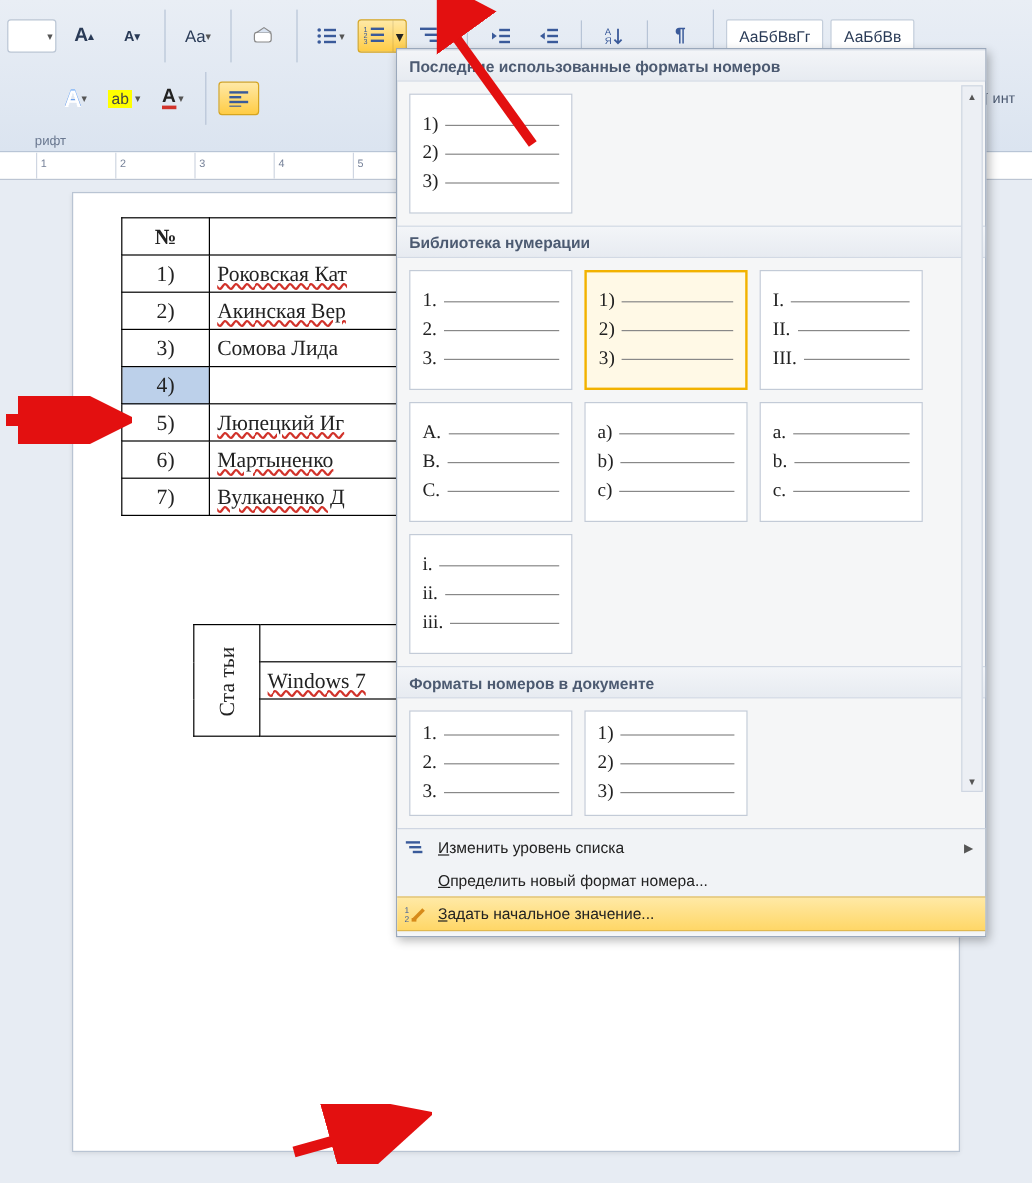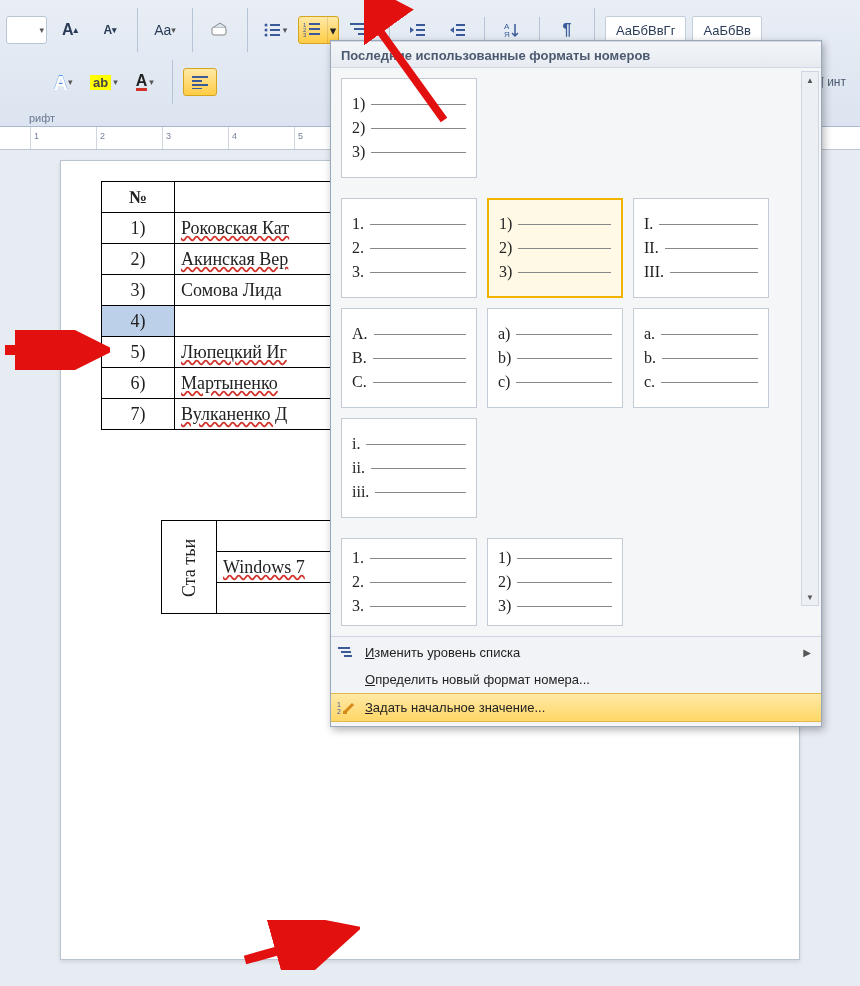--- a/index.html
+++ b/index.html
@@ -355,21 +355,21 @@
     <div class="style-quick"><span>АаБбВв</span></div>
   </div>
 
   <div class="ribbon-row" style="margin-top:4px">
     <div style="width:34px"></div>
     <div class="rb-btn">
       <span style="font-size:20px;font-weight:bold;background:linear-gradient(#57a4ff,#2a6bd8);-webkit-background-clip:text;color:transparent;text-shadow:0 1px 0 #fff">A</span>
         <span style="font-size:9px;color:#555">▾</span>
     </div>
     <div class="rb-btn">
-      <span style="display:inline-block;padding:0 3px;background:#ffff00;font-weight:bold;color:#444">ab</span>
+      <span style="display:inline-block;padding:0 3px;background:#ffff00;font-weight:normal;color:#444">ab</span>
       <span style="font-size:9px;color:#555;margin-left:2px">▾</span>
     </div>
     <div class="rb-btn">
       <span style="font-size:16px;font-weight:bold;color:#222;border-bottom:3px solid #d1332b;line-height:14px">A</span>
       <span style="font-size:9px;color:#555;margin-left:2px">▾</span>
     </div>
     <div class="rb-sep"></div>
     <div class="rb-btn rb-active">
       <svg width="16" height="14">
           <rect y="1" width="16" height="2" fill="#3a5a9a"></rect>
@@ -495,20 +495,21 @@
           <span>2)</span>
           <span class="rule"></span>
         </div>
       <div class="line">
           <span>3)</span>
           <span class="rule"></span>
         </div>
     </div>
   </div>
 
+  <div class="section-title">Библиотека нумерации</div>
   <div class="grid" style="padding-right:30px">
     <div class="swatch">
       <div class="line">
           <span>1.</span>
           <span class="rule"></span>
         </div>
       <div class="line">
           <span>2.</span>
           <span class="rule"></span>
         </div>
@@ -596,20 +597,21 @@
           <span>ii.</span>
           <span class="rule"></span>
         </div>
       <div class="line">
           <span>iii.</span>
           <span class="rule"></span>
         </div>
     </div>
   </div>
 
+  <div class="section-title">Форматы номеров в документе</div>
   <div class="grid" style="padding-right:30px">
     <div class="swatch small">
       <div class="line">
           <span>1.</span>
           <span class="rule"></span>
         </div>
       <div class="line">
           <span>2.</span>
           <span class="rule"></span>
         </div>

